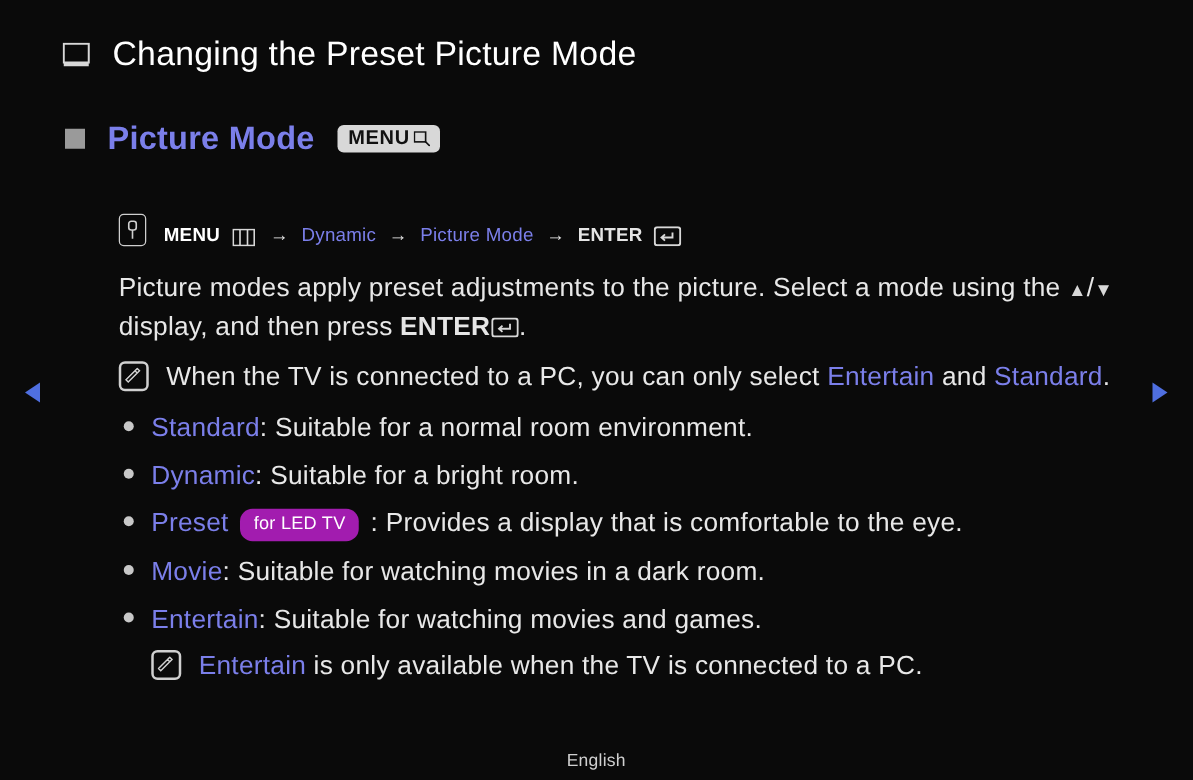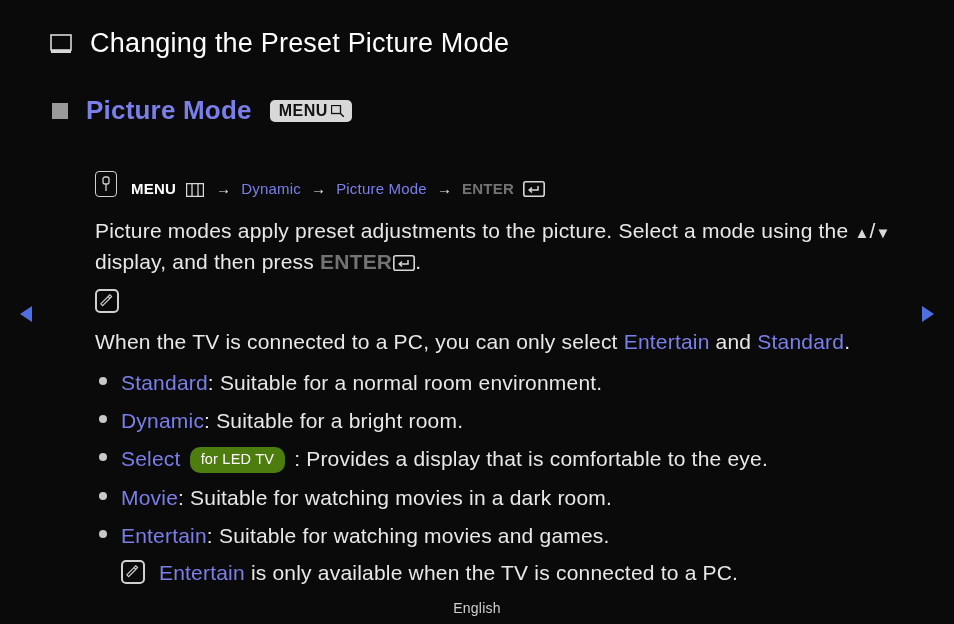--- a/index.html
+++ b/index.html
@@ -78,35 +78,34 @@
       border: 1.5px solid #d0d0d0;
       border-radius: 4px;
       width: 22px; height: 26px;
       align-items: center; justify-content: center;
       margin-right: 6px;
     }
     .menu-text { font-weight: 700; color: #fff; }
     .menu-grid-icon { display: inline-flex; margin-left: 2px; margin-right: 2px; }
     .arrow-sep { color: #e8e8e8; padding: 0 2px; }
     .link { color: #7b7fea; font-weight: 500; }
-    .enter-text { font-weight: 700; color: #737373; margin-top: 40px; }
+    .enter-text { font-weight: 700; color: #e5e5e5; margin-top: 40px; }
     .enter-icon { display: inline-flex; margin-left: 1px; }
     .body-block {
       margin-left: 45px;
       margin-right: 10px;
       line-height: 1.48;
       font-size: 21px;
     }
     .para { margin-bottom: 10px; }
     .tri-up, .tri-down { font-size: 15px; color: #d8d8d8; }
     .note-row {
       display: flex;
       gap: 14px;
       margin: 6px 0 10px 0;
-      flex-direction: column;
     }
     .note-icon {
       flex-shrink: 0;
       display: inline-flex;
       width: 24px; height: 24px;
       border: 2px solid #d0d0d0;
       border-radius: 5px;
       align-items: center;
       justify-content: center;
       margin-top: 2px;
@@ -128,21 +127,21 @@
       background: #c8c8c8;
       border-radius: 50%;
       flex-shrink: 0;
       margin-top: 9px;
       align-self: flex-start;
     }
     .bullet-body { flex: 1; }
     .mode-name { color: #7b7fea; font-weight: 500; }
     .led-badge {
       display: inline-block;
-      background: #4d7c0f;
+      background: #a21caf;
       color: #fff;
       border-radius: 10px;
       font-size: 14.5px;
       padding: 2px 11px 3px;
       font-weight: 500;
       margin: 0 3px;
       vertical-align: 2px;
     }
     .sub-note {
       display: flex;
@@ -249,21 +248,21 @@
         <span class="dot"></span>
         <div class="bullet-body"><span class="mode-name">Standard</span><span>: Suitable for a normal room environment.</span></div>
       </li>
       <li>
         <span class="dot"></span>
         <div class="bullet-body"><span class="mode-name">Dynamic</span><span>: Suitable for a bright room.</span></div>
       </li>
       <li>
         <span class="dot"></span>
         <div class="bullet-body">
-          <span class="mode-name">Select</span>
+          <span class="mode-name">Preset</span>
           <span class="led-badge">for LED TV</span>
           <span> : Provides a display that is comfortable to the eye.</span>
         </div>
       </li>
       <li>
         <span class="dot"></span>
         <div class="bullet-body"><span class="mode-name">Movie</span><span>: Suitable for watching movies in a dark room.</span></div>
       </li>
       <li>
         <span class="dot"></span>

